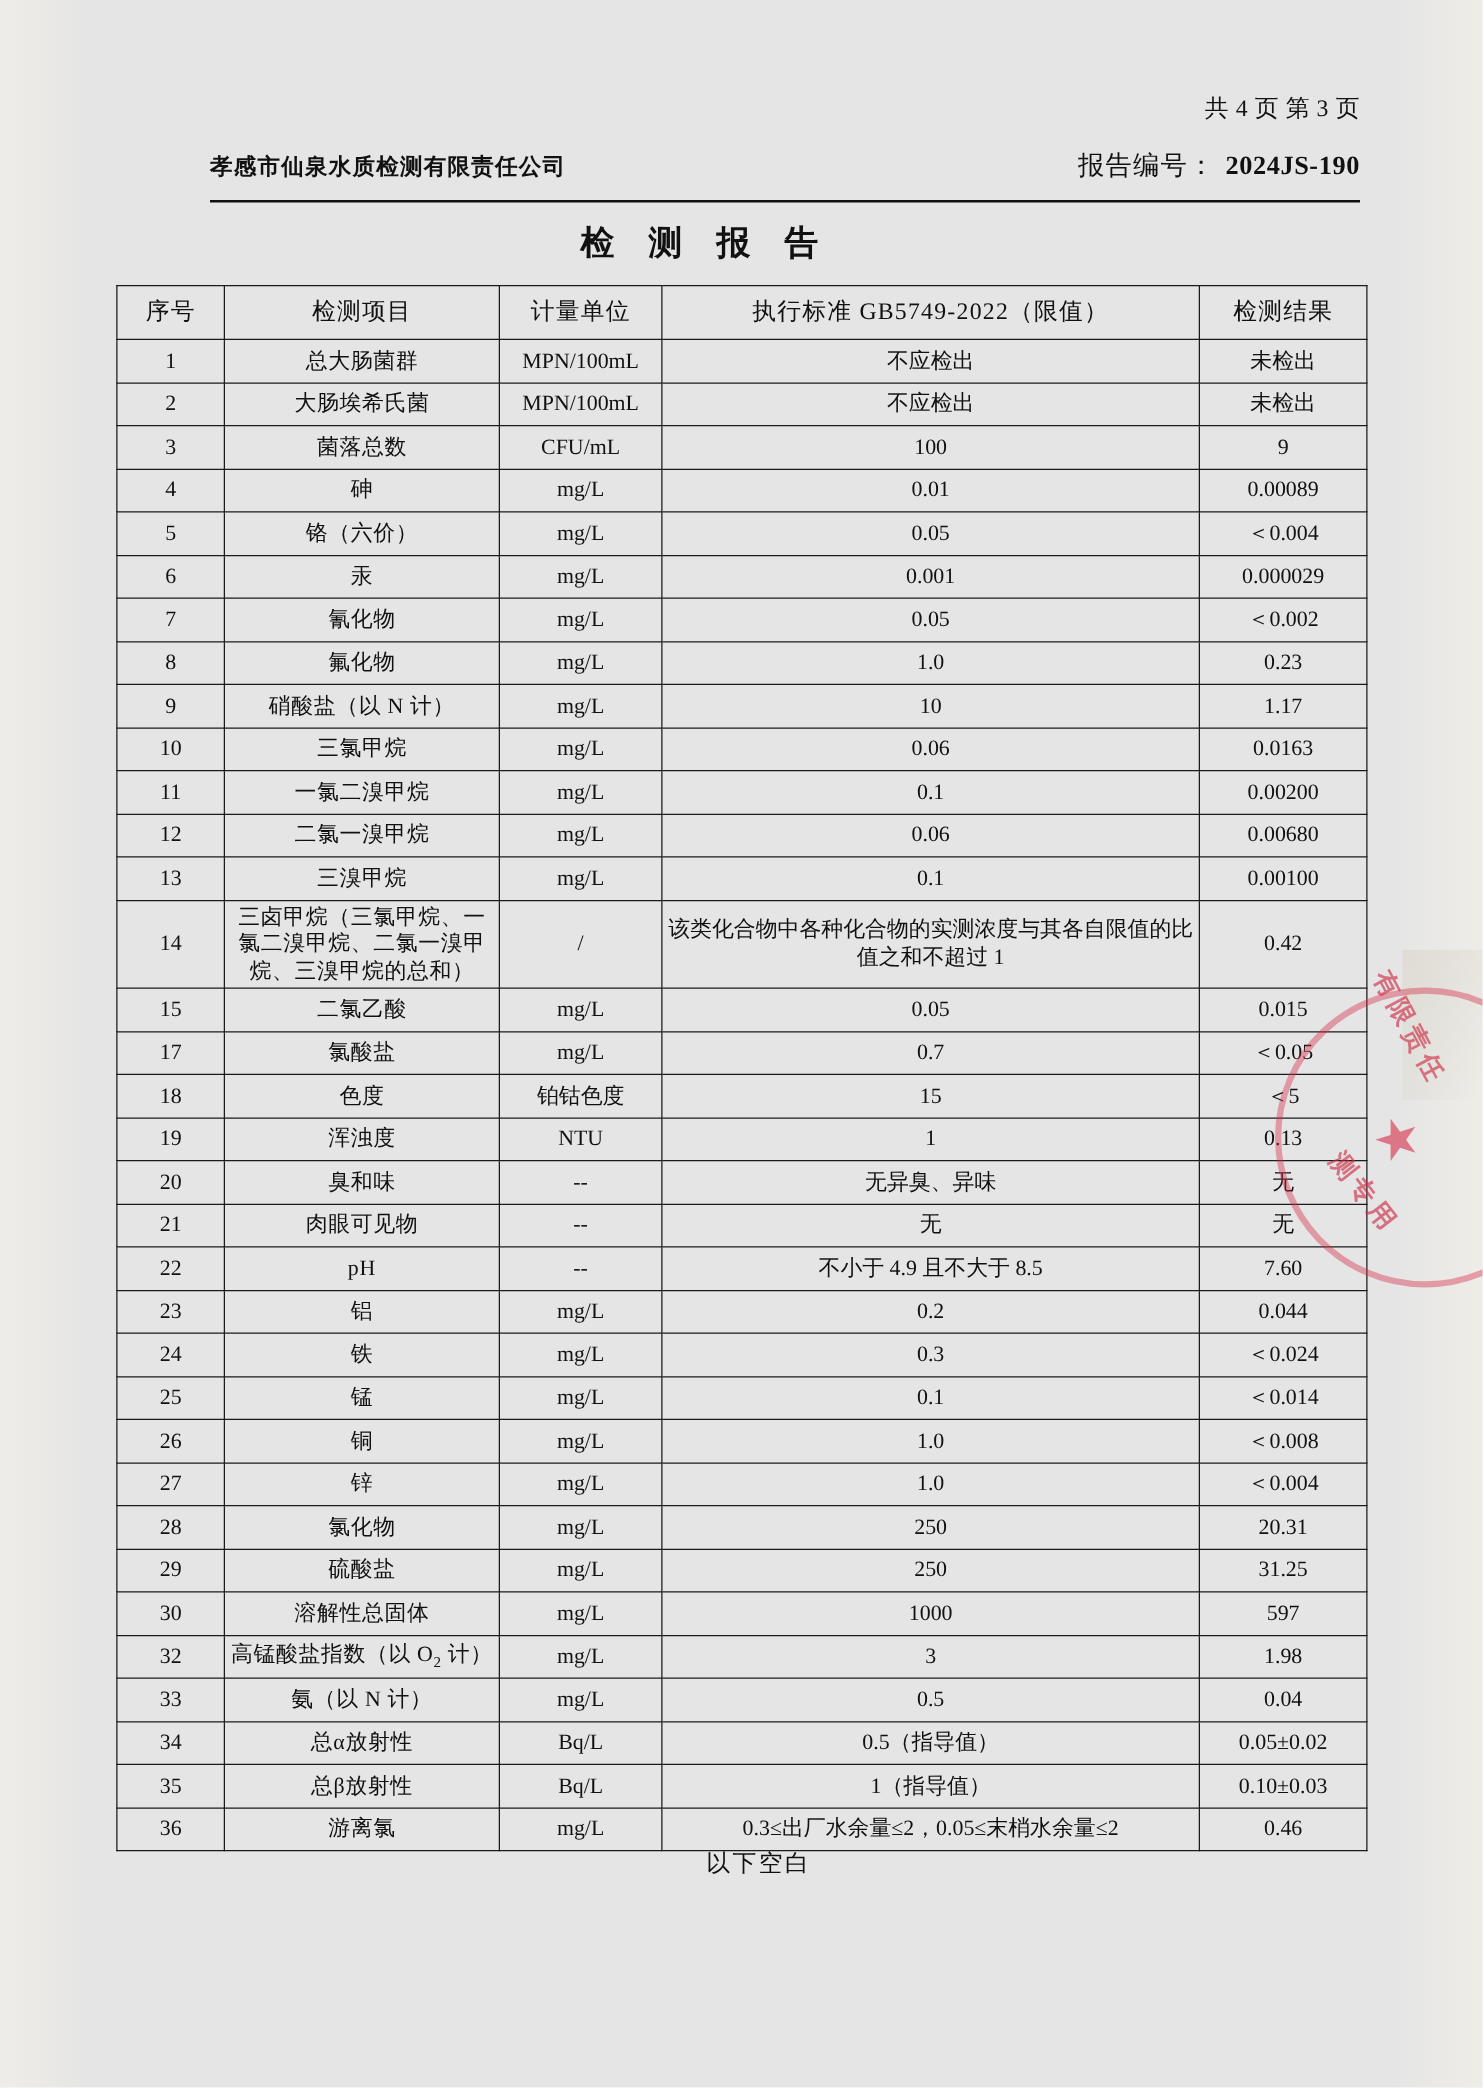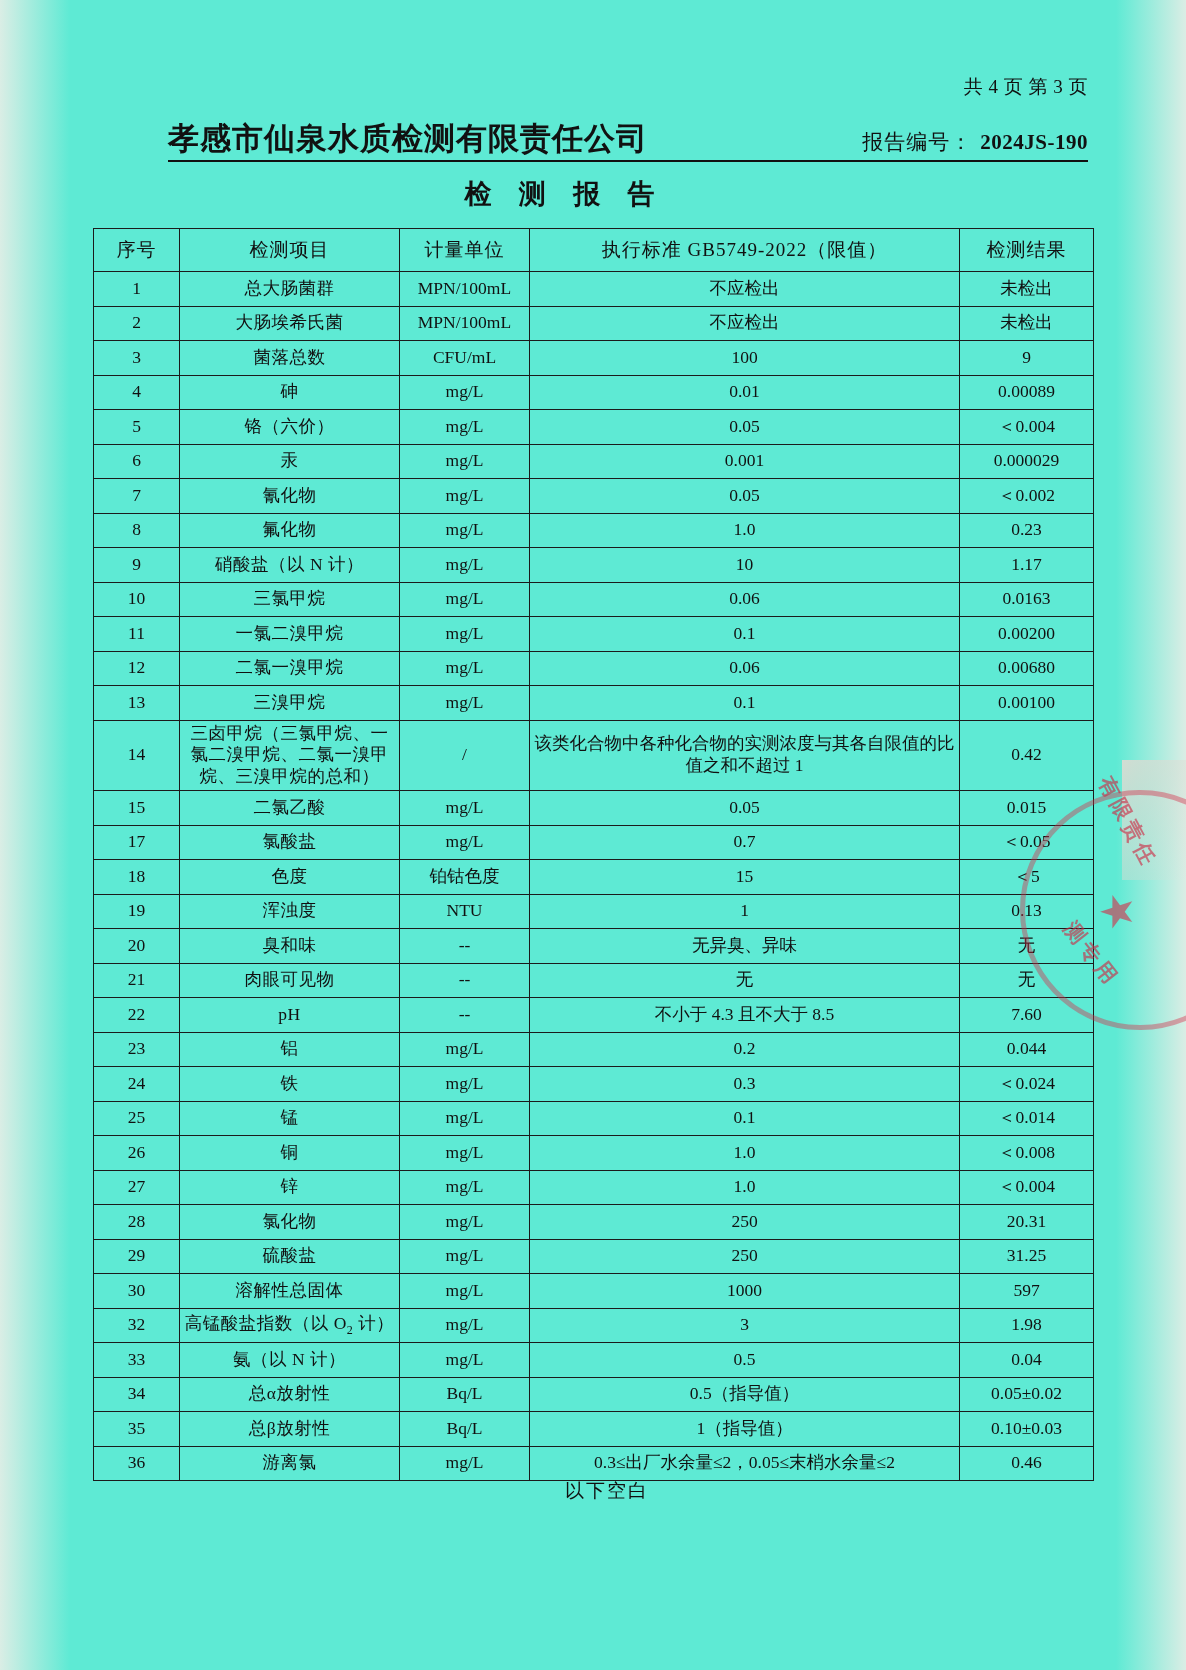--- a/index.html
+++ b/index.html
@@ -11,21 +11,21 @@
     width: 1186px;
     height: 1670px;
     position: relative;
     font-family: "Liberation Serif", serif;
     color: #111;
     overflow: hidden;
   }
   .page {
     position: absolute;
     inset: 0;
-    background: #5eead4;
+    background: #e5e5e5;
   }
   
   .page::before {
     content: "";
     position: absolute;
     inset: 0;
     background:
       linear-gradient(90deg, rgba(240,238,232,0.85) 0px, rgba(255,255,255,0) 70px),
       linear-gradient(270deg, rgba(240,238,232,0.85) 0px, rgba(255,255,255,0) 70px);
     pointer-events: none;
@@ -43,21 +43,21 @@
     top: 118px;
     left: 168px;
     right: 98px;
     display: flex;
     align-items: baseline;
     justify-content: space-between;
   }
   .company {
     font-family: "DejaVu Sans", sans-serif;
     font-weight: bold;
-    font-size: 31px;
+    font-size: 18px;
     letter-spacing: 1px;
   }
   .report-no {
     font-size: 21px;
     display: flex;
     gap: 8px;
     align-items: baseline;
     justify-content: flex-end;
   }
   .report-no .label { letter-spacing: 1px; }
@@ -366,21 +366,21 @@
           <td class="no">21</td>
           <td class="item">肉眼可见物</td>
           <td class="unit">--</td>
           <td class="std">无</td>
           <td class="res">无</td>
         </tr>
         <tr>
           <td class="no">22</td>
           <td class="item">pH</td>
           <td class="unit">--</td>
-          <td class="std">不小于 4.3 且不大于 8.5</td>
+          <td class="std">不小于 4.9 且不大于 8.5</td>
           <td class="res">7.60</td>
         </tr>
         <tr>
           <td class="no">23</td>
           <td class="item">铝</td>
           <td class="unit">mg/L</td>
           <td class="std">0.2</td>
           <td class="res">0.044</td>
         </tr>
         <tr>

